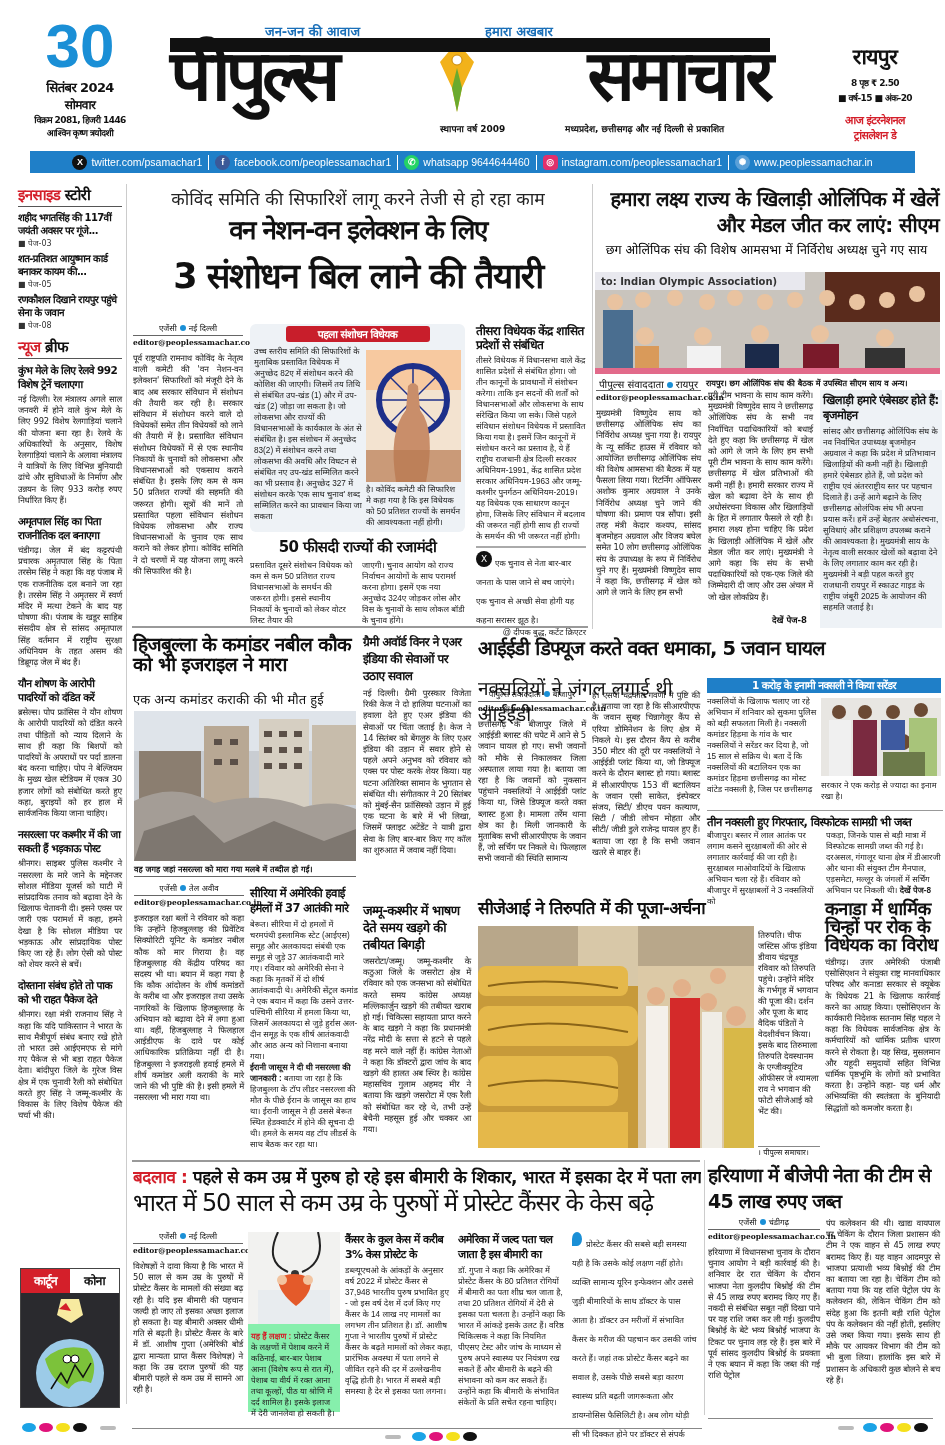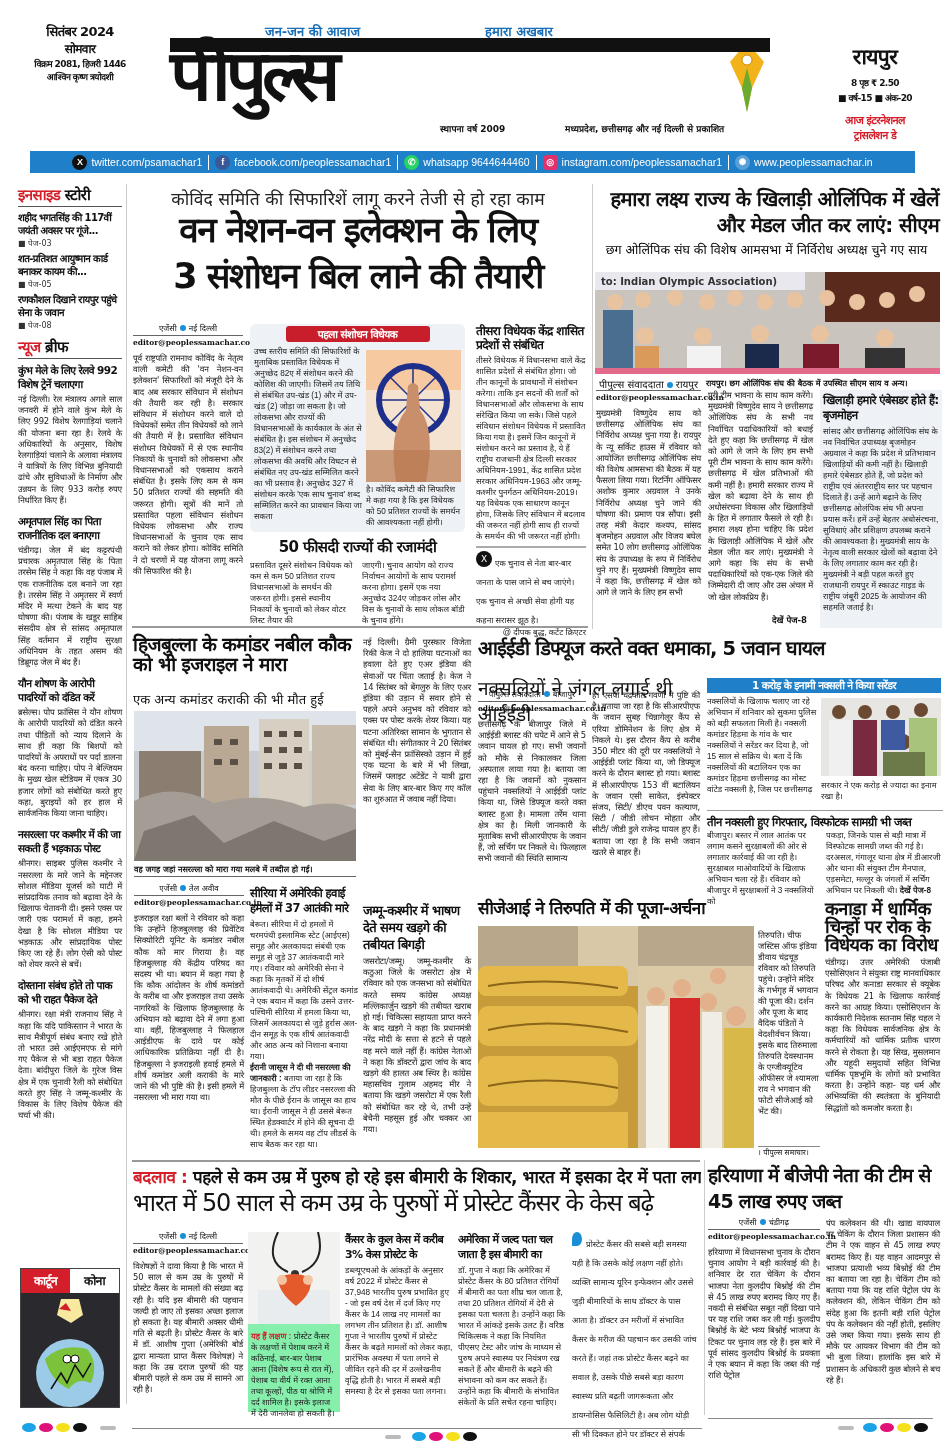--- a/index.html
+++ b/index.html
@@ -18,36 +18,38 @@
 .social .it{display:flex;align-items:center;gap:4px;padding:0 6px;border-right:1px solid #fff}
 .social .it:last-child{border-right:none}
 .social .ic{width:15px;height:15px;border-radius:50%;display:inline-flex;align-items:center;justify-content:center;font-size:9px;font-weight:bold}
 .cmyk{display:flex;gap:3px;align-items:center}
 .cmyk span{width:14px;height:9px;border-radius:50%}
 </style>
 </head>
 <body>
 
 <div class="abs" style="left:25px;top:18px;width:110px;text-align:center">
+  <div style="font-family:'Liberation Sans',sans-serif;font-weight:bold;font-size:62px;line-height:56px;color:#1a8fd6">30</div>
   <div class="hd" style="font-size:13px;margin-top:4px">सितंबर 2024</div>
   <div class="hd" style="font-size:12px">सोमवार</div>
   <div class="hd" style="font-size:9px">विक्रम 2081, हिजरी 1446</div>
   <div class="hd" style="font-size:9px">आश्विन कृष्ण त्रयोदशी</div>
 </div>
 
 <div class="abs" style="left:265px;top:22px;color:#1a6fb8;font-weight:bold;font-size:13px">जन-जन की आवाज</div>
 <div class="abs" style="left:485px;top:22px;color:#1a6fb8;font-weight:bold;font-size:13px">हमारा अखबार</div>
 
 <div class="abs" style="left:170px;top:38px;width:600px;height:76px;display:flex;align-items:center;justify-content:space-between">
   <div style="font-family:'DejaVu Sans',sans-serif;font-weight:bold;font-size:70px;line-height:76px;letter-spacing:-5px;color:#111;transform:scaleX(1.05);transform-origin:left">पीपुल्स</div>
   <svg width="46" height="76" viewBox="0 0 46 76">
     <path d="M23 4 L40 24 L28 50 L23 74 L18 50 L6 24 Z" fill="#f2b21a"></path>
     <path d="M23 30 L28 50 L23 74 L18 50 Z" fill="#6aaa2e"></path>
     <circle cx="23" cy="22" r="5" fill="#fff" stroke="#c98a0a"></circle>
   </svg>
+  <div style="font-family:'DejaVu Sans',sans-serif;font-weight:bold;font-size:70px;line-height:76px;letter-spacing:-4px;color:#111">समाचार</div>
 </div>
 <div class="abs" style="left:170px;top:38px;width:600px;height:14px;background:#111"></div>
 
 <div class="abs" style="left:440px;top:122px;font-size:9px;font-weight:bold">स्थापना वर्ष 2009</div>
 <div class="abs" style="left:565px;top:122px;font-size:9px;font-weight:bold">मध्यप्रदेश, छत्तीसगढ़ और नई दिल्ली से प्रकाशित</div>
 
 <div class="abs" style="left:820px;top:42px;width:110px;text-align:center">
   <div class="hd" style="font-size:21px">रायपुर</div>
   <div class="hd" style="font-size:9px;margin-top:6px">8 पृष्ठ ₹ 2.50</div>
   <div class="hd" style="font-size:9px;margin-top:2px">■ वर्ष-15 ■ अंक-20</div>
@@ -141,21 +143,21 @@
   <span style="background:#1aa3e6"></span>
     <span style="background:#e0127a"></span>
     <span style="background:#f5e01c"></span>
     <span style="background:#111"></span>
     <span style="background:#bbb;width:16px;height:4px;border-radius:2px;margin-left:10px"></span>
 </div>
 
 <div class="abs" style="left:126px;top:184px;width:1px;height:1220px;background:#ccc"></div>
 
 <div class="abs" style="left:132px;top:186px;width:452px;text-align:center;font-size:17.5px;color:#222">कोविंद समिति की सिफारिशें लागू करने तेजी से हो रहा काम</div>
-<div class="abs hd" style="left:132px;top:208px;width:452px;text-align:center;font-size:35px;line-height:44px;letter-spacing:-1.5px">वन नेशन-वन इलेक्शन के लिए</div>
+<div class="abs hd" style="left:132px;top:208px;width:452px;text-align:center;font-size:26px;line-height:44px;letter-spacing:-1.5px">वन नेशन-वन इलेक्शन के लिए</div>
 <div class="abs hd" style="left:132px;top:252px;width:452px;text-align:center;font-size:35px;line-height:48px;letter-spacing:-1.5px">3 संशोधन बिल लाने की तैयारी</div>
 
 <div class="abs" style="left:133px;top:322px;width:110px">
   <div class="byline"><span>एजेंसी</span><span class="dot"></span><span>नई दिल्ली</span></div>
   <div class="email">editor@peoplessamachar.co.in</div>
   <div class="txt" style="height:260px;overflow:hidden">पूर्व राष्ट्रपति रामनाथ कोविंद के नेतृत्व वाली कमेटी की 'वन नेशन-वन इलेक्शन' सिफारिशों को मंजूरी देने के बाद अब सरकार संविधान में संशोधन की तैयारी कर रही है। सरकार संविधान में संशोधन करने वाले दो विधेयकों समेत तीन विधेयकों को लाने की तैयारी में है। प्रस्तावित संविधान संशोधन विधेयकों में से एक स्थानीय निकायों के चुनावों को लोकसभा और विधानसभाओं को एकसाथ कराने संबंधित है। इसके लिए कम से कम 50 प्रतिशत राज्यों की सहमति की जरूरत होगी। सूत्रों की मानें तो प्रस्तावित पहला संविधान संशोधन विधेयक लोकसभा और राज्य विधानसभाओं के चुनाव एक साथ कराने को लेकर होगा। कोविंद समिति ने दो चरणों में यह योजना लागू करने की सिफारिश की है।</div>
 </div>
 
 <div class="abs" style="left:250px;top:324px;width:215px;height:208px;background:#eef2f6;border-radius:6px">
   <div class="hd" style="margin:2px auto 0;width:144px;background:#c81e2b;color:#fff;text-align:center;font-size:10.5px;line-height:16px;border-radius:3px">पहला संशोधन विधेयक</div>
@@ -277,20 +279,21 @@
   <div class="txt">इजराइल रक्षा बलों ने रविवार को कहा कि उन्होंने हिजबुल्लाह की प्रिवेंटिव सिक्योरिटी यूनिट के कमांडर नबील कौक को मार गिराया है। वह हिजबुल्लाह की केंद्रीय परिषद का सदस्य भी था। बयान में कहा गया है कि कौक आंदोलन के शीर्ष कमांडरों के करीब था और इजराइल तथा उसके नागरिकों के खिलाफ हिजबुल्लाह के अभियान को बढ़ावा देने में लगा हुआ था। वहीं, हिजबुल्लाह ने फिलहाल आईडीएफ के दावे पर कोई आधिकारिक प्रतिक्रिया नहीं दी है। हिजबुल्ला ने इजराइली हवाई हमले में शीर्ष कमांडर अली कराकी के मारे जाने की भी पुष्टि की है। इसी हमले में नसरल्ला भी मारा गया था।</div>
 </div>
 
 <div class="abs" style="left:250px;top:886px;width:108px">
   <div class="hd" style="font-size:11.5px;line-height:15px">सीरिया में अमेरिकी हवाई हमलों में 37 आतंकी मारे</div>
   <div class="txt2" style="margin-top:3px">बेरूत। सीरिया में दो हमलों में चरमपंथी इस्लामिक स्टेट (आईएस) समूह और अलकायदा संबंधी एक समूह से जुड़े 37 आतंकवादी मारे गए। रविवार को अमेरिकी सेना ने कहा कि मृतकों में दो शीर्ष आतंकवादी थे। अमेरिकी सेंट्रल कमांड ने एक बयान में कहा कि उसने उत्तर-पश्चिमी सीरिया में हमला किया था, जिसमें अलकायदा से जुड़े हुर्रास अल-दीन समूह के एक शीर्ष आतंकवादी और आठ अन्य को निशाना बनाया गया।</div>
   <div class="txt2"><b>ईरानी जासूस ने दी थी नसरल्ला की जानकारी :</b> <span>बताया जा रहा है कि हिजबुल्ला के टॉप लीडर नसरल्ला की मौत के पीछे ईरान के जासूस का हाथ था। ईरानी जासूस ने ही उससे बेरूत स्थित हेडक्वार्टर में होने की सूचना दी थी। हमले के समय वह टॉप लीडर्स के साथ बैठक कर रहा था।</span></div>
 </div>
 
 <div class="abs" style="left:363px;top:634px;width:108px">
+  <div class="hd" style="font-size:12px;line-height:17px">ग्रैमी अवॉर्ड विनर ने एअर इंडिया की सेवाओं पर उठाए सवाल</div>
   <div class="txt" style="margin-top:3px">नई दिल्ली। ग्रैमी पुरस्कार विजेता रिकी केज ने दो हालिया घटनाओं का हवाला देते हुए एअर इंडिया की सेवाओं पर चिंता जताई है। केज ने 14 सितंबर को बेंगलुरु के लिए एअर इंडिया की उड़ान में सवार होने से पहले अपने अनुभव को रविवार को एक्स पर पोस्ट करके शेयर किया। यह घटना अतिरिक्त सामान के भुगतान से संबंधित थी। संगीतकार ने 20 सितंबर को मुंबई-सैन फ्रांसिस्को उड़ान में हुई एक घटना के बारे में भी लिखा, जिसमें फ्लाइट अटेंडेंट ने यात्री द्वारा सेवा के लिए बार-बार किए गए कॉल का शुरुआत में जवाब नहीं दिया।</div>
 </div>
 
 <div class="abs" style="left:363px;top:902px;width:108px">
   <div class="hd" style="font-size:13px;line-height:17px">जम्मू-कश्मीर में भाषण देते समय खड़गे की तबीयत बिगड़ी</div>
   <div class="txt" style="margin-top:3px">जसरोटा/जम्मू। जम्मू-कश्मीर के कठुआ जिले के जसरोटा क्षेत्र में रविवार को एक जनसभा को संबोधित करते समय कांग्रेस अध्यक्ष मल्लिकार्जुन खड़गे की तबीयत खराब हो गई। चिकित्सा सहायता प्राप्त करने के बाद खड़गे ने कहा कि प्रधानमंत्री नरेंद्र मोदी के सत्ता से हटने से पहले वह मरने वाले नहीं हैं। कांग्रेस नेताओं ने कहा कि डॉक्टरों द्वारा जांच के बाद खड़गे की हालत अब स्थिर है। कांग्रेस महासचिव गुलाम अहमद मीर ने बताया कि खड़गे जसरोटा में एक रैली को संबोधित कर रहे थे, तभी उन्हें बेचैनी महसूस हुई और चक्कर आ गया।</div>
 </div>
 
 <div class="abs hd" style="left:478px;top:636px;width:465px;font-size:19.5px;line-height:26px;letter-spacing:-0.8px">आईईडी डिफ्यूज करते वक्त धमाका, 5 जवान घायल</div>
 <div class="abs" style="left:478px;top:675px;width:230px;font-size:19px">नक्सलियों ने जंगल लगाई थी आईईडी</div>

